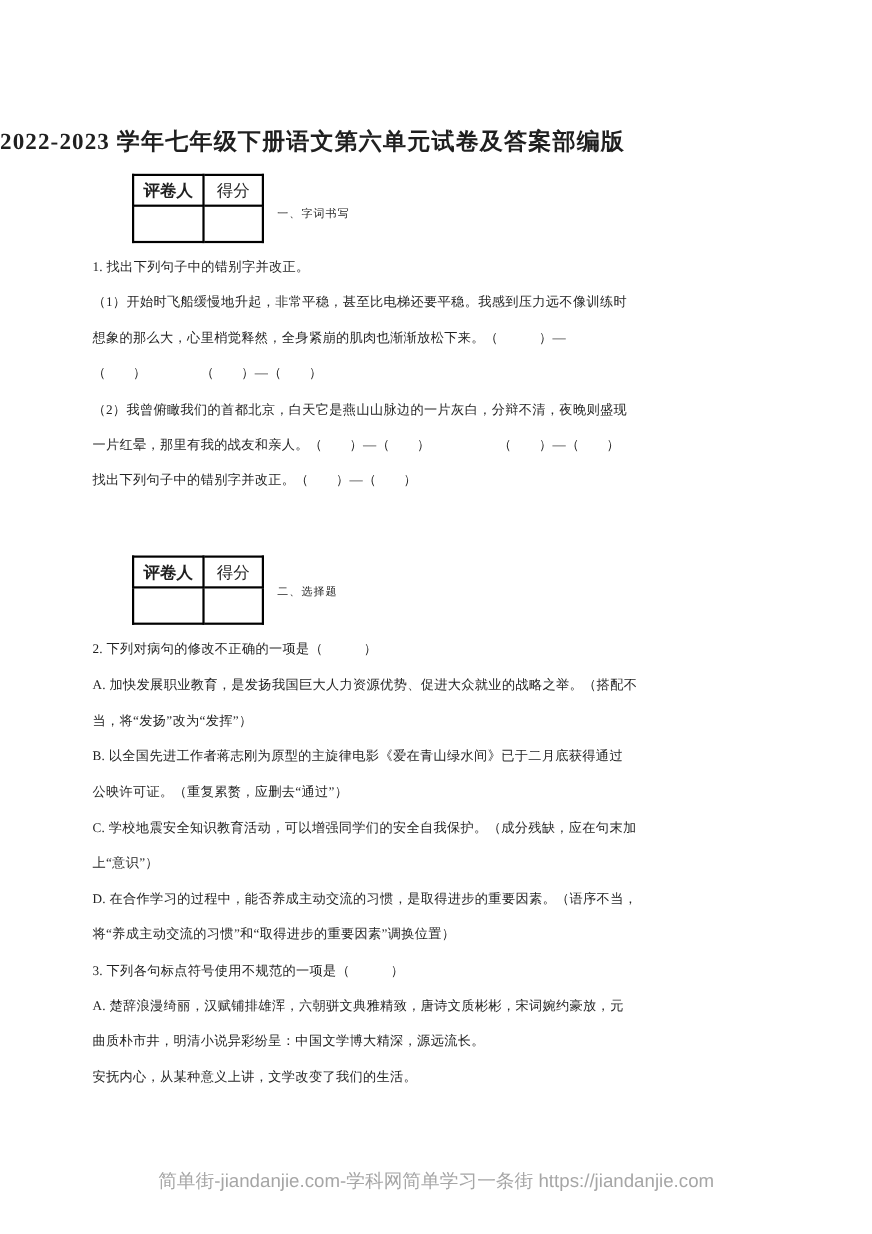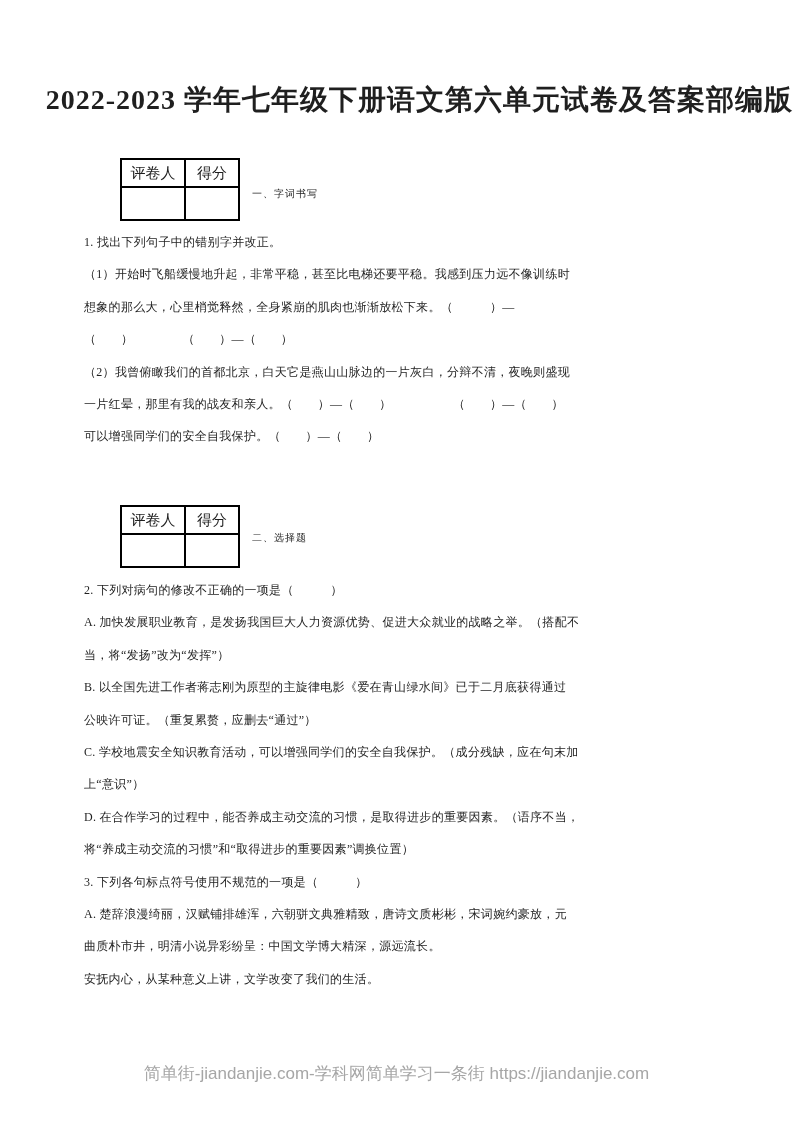--- a/index.html
+++ b/index.html
@@ -2,32 +2,32 @@
 <html><head>
 <meta charset="utf-8">
 <style>
   html,body { margin:0; padding:0; background:#ffffff; }
   .page {
     position:relative; width:793px; height:1122px; background:#ffffff;
     font-family:"Liberation Serif","DejaVu Serif",serif; color:#1f1f1f;
     overflow:hidden; margin:0 auto;
   }
   .doc-title {
-    position:absolute; top:81px; left:0; width:100%;
-    text-align:right; font-size:28px; font-weight:bold; letter-spacing:1px;
+    position:absolute; top:114px; left:0; width:100%;
+    text-align:left; font-size:21px; font-weight:bold; letter-spacing:1px;
   }
   table.score-table {
     position:absolute; left:120px; border-collapse:collapse;
     table-layout:fixed;
   }
   table.score-table td {
     border:2px solid #000; text-align:center; vertical-align:middle;
     font-size:15px; padding:0;
   }
-  td.col-grader { width:62px; }
+  td.col-grader { width:62px;font-weight:bold; }
   td.col-score  { width:52px; }
   tr.hdr-row td { height:26px; }
   tr.val-row td { height:31px; }
   .tbl-1 { top:158px; }
   .tbl-2 { top:505px; }
   .section-heading {
     position:absolute; left:252px; font-size:10px; letter-spacing:1px;
   }
   .sec-h1 { top:187px; }
   .sec-h2 { top:531px; }
@@ -66,21 +66,21 @@
 
   <div class="section-heading sec-h1">一、字词书写</div>
 
   <div class="text-block blk-1">
     <div class="line">1. 找出下列句子中的错别字并改正。</div>
     <div class="line">（1）开始时飞船缓慢地升起，非常平稳，甚至比电梯还要平稳。我感到压力远不像训练时</div>
     <div class="line">想象的那么大，心里梢觉释然，全身紧崩的肌肉也渐渐放松下来。（　　　）—</div>
     <div class="line">（　　）　　　　（　　）—（　　）</div>
     <div class="line">（2）我曾俯瞰我们的首都北京，白天它是燕山山脉边的一片灰白，分辩不清，夜晚则盛现</div>
     <div class="line">一片红晕，那里有我的战友和亲人。（　　）—（　　）　　　　　（　　）—（　　）</div>
-    <div class="line">可以增强同学们的安全自我保护。（　　）—（　　）</div>
+    <div class="line">找出下列句子中的错别字并改正。（　　）—（　　）</div>
   </div>
 
   <table class="score-table tbl-2">
     <tbody>
       <tr class="hdr-row">
         <td class="col-grader">评卷人</td>
         <td class="col-score">得分</td>
       </tr>
       <tr class="val-row">
         <td class="col-grader"></td>

